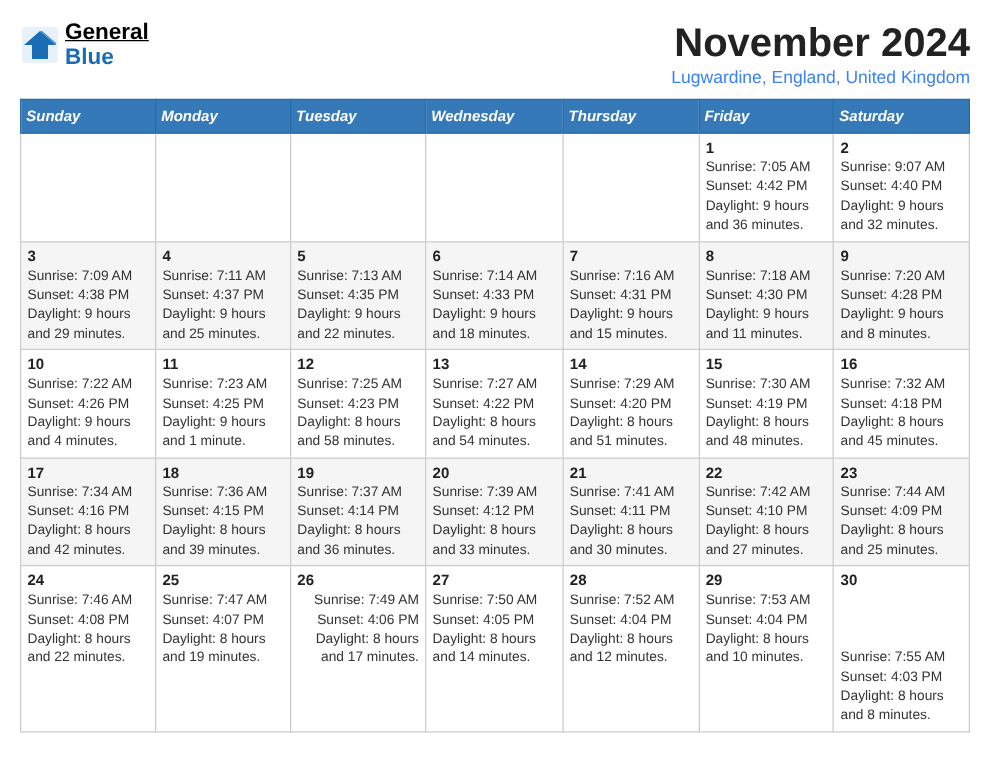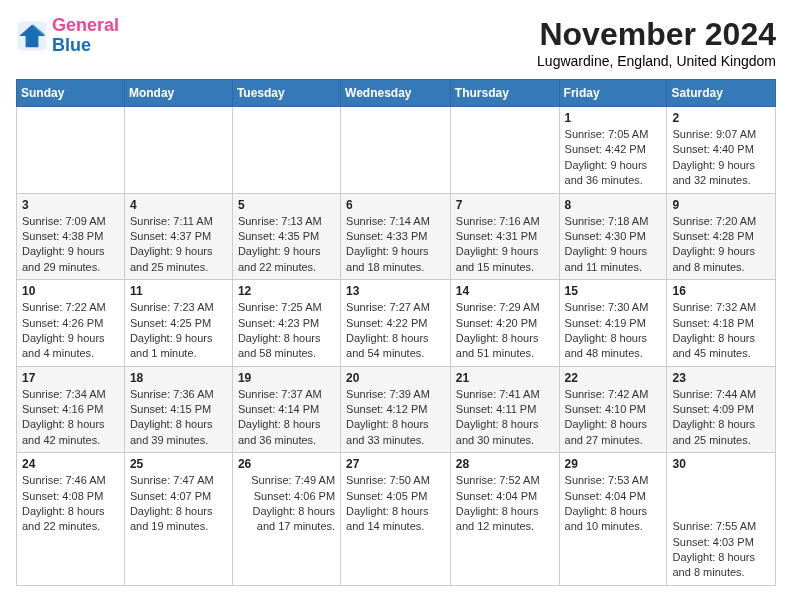--- a/index.html
+++ b/index.html
@@ -19,51 +19,52 @@
     .logo {
       display: flex;
       align-items: center;
       gap: 4px;
     }
     .logo-text {
       font-size: 18px;
       font-weight: bold;
       line-height: 1.1;
     }
-    .logo-text .general { color: #ec4899; }
+    .logo-text .general { color: #000000; text-decoration: underline; }
     .logo-text .blue { color: #1a6db5; }
     .logo-icon {
       width: 32px;
       height: 32px;
     }
     .title-area {
       text-align: right;
     }
     .month-title {
       font-size: 32px;
       font-weight: bold;
       color: #222;
     }
     .location {
       font-size: 14px;
-      color: #000000;
+      color: #3b82f6;
     }
     .calendar {
       width: 100%;
       border-collapse: collapse;
       font-size: 11px;
     }
     .calendar thead tr th {
       background-color: #3579b8;
       color: #fff;
       padding: 6px 4px;
       text-align: left;
       font-size: 12px;
       font-weight: bold;
       border: 1px solid #2a6aa8;
+      font-style: italic;
     }
     .calendar tbody tr td {
       border: 1px solid #ccc;
       vertical-align: top;
       padding: 4px 5px;
       width: 113px;
       min-height: 80px;
       background: #fff;
     }
     .calendar tbody tr:nth-child(even) td {

